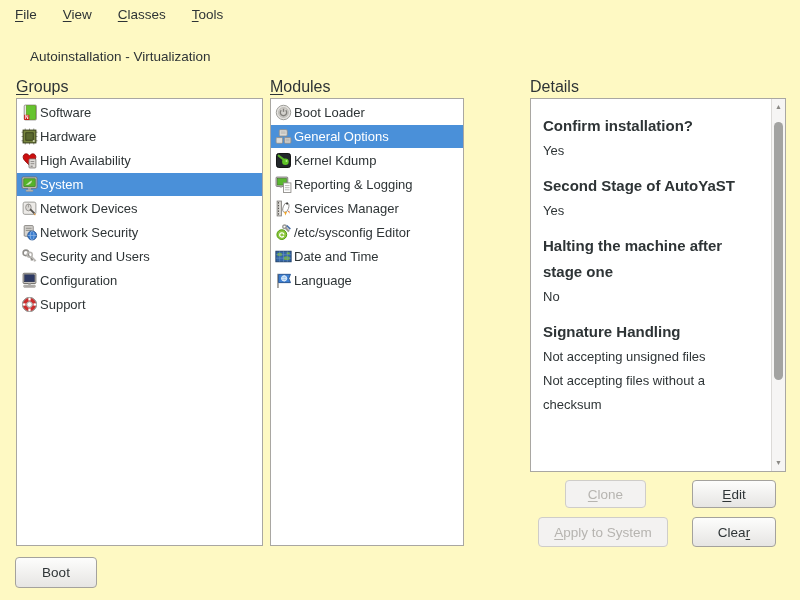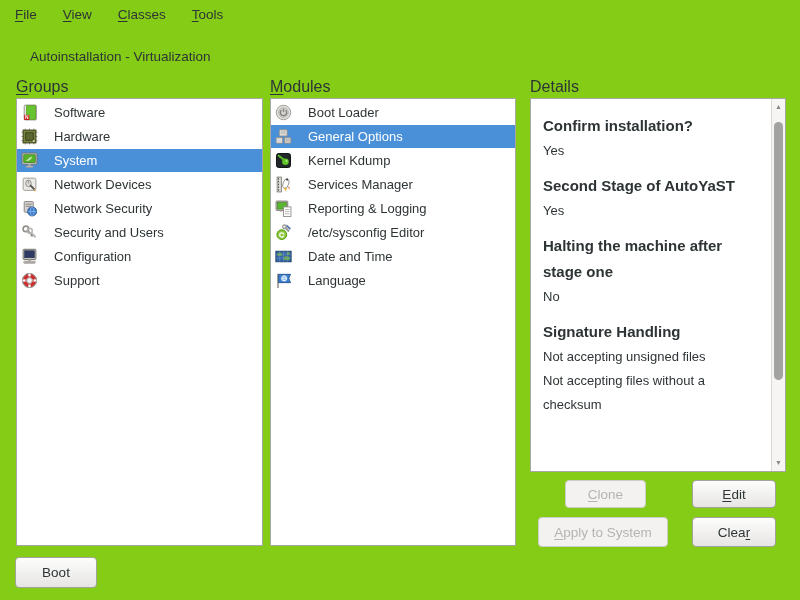--- a/index.html
+++ b/index.html
@@ -1,37 +1,37 @@
 <!DOCTYPE html>
 <html><head>
 <meta charset="utf-8">
 <style>
   * { margin:0; padding:0; box-sizing:border-box; }
   html,body { width:800px; height:600px; }
   #app {
     position:relative; width:800px; height:600px;
-    background:#84cc16; color:#2e3436;
+    background:#fef9c3; color:#2e3436;
     font-family:"Liberation Sans", sans-serif; font-size:13px;
     overflow:hidden;
   }
   u { text-decoration:underline; text-underline-offset:2px; }
 
   
   .menubar { position:absolute; top:0; left:0; right:0; height:28px; display:flex; align-items:center; padding-left:2px; }
   .menu-item { padding:5px 13px; font-size:13.5px; cursor:default; }
 
   .page-title { position:absolute; left:30px; top:49px; font-size:13.5px; }
 
   .pane-label { position:absolute; font-size:16px; }
 
   .listbox {
     position:absolute; background:#ffffff;
     border:1px solid #a9a7a2;
   }
-  .row { height:23px; display:flex; align-items:center; gap:16px; padding-left:3px; margin-top:1px; }
+  .row { height:23px; display:flex; align-items:center; gap:2px; padding-left:3px; margin-top:1px; }
   .row:first-child { margin-top:2px; }
   .row.selected { background:#4a90d9; color:#ffffff; }
   .row .ic { width:18px; height:18px; flex:0 0 18px; display:flex; align-items:center; justify-content:center; }
   .row .ic svg { width:17px; height:17px; }
   .row .lbl { white-space:nowrap; }
 
   
   .details-content { position:absolute; inset:0; padding:12px 26px 14px 12px; overflow:hidden; }
   .details-content h3 { font-size:15px; font-weight:bold; line-height:26px; margin-top:10px; }
   .details-content h3:first-child { margin-top:2px; }
@@ -106,20 +106,32 @@
               <line x1="0.5" y1="12" x2="15.5" y2="12"></line>
             </g>
         <rect x="2" y="2" width="12" height="12" fill="#77853f" stroke="#3c441c" stroke-width="1"></rect>
         <rect x="4.5" y="4.5" width="7" height="7" fill="#5a6830" stroke="#2e3416" stroke-width="0.7"></rect>
         <circle cx="12" cy="12.2" r="1" fill="#cfd6b0"></circle>
       </svg>
         </span>
       <span class="lbl">Hardware</span>
     </div>
 
+    <div class="row">
+      <span class="ic">
+          <svg viewBox="0 0 16 16">
+        <path d="M8 4 C7 1.6 4.2 1 2.8 2.6 C1.4 4.2 2 6.6 3.6 8.2 L8 12.6 L12.4 8.2 C14 6.6 14.6 4.2 13.2 2.6 C11.8 1 9 1.6 8 4 Z" fill="#cc0f0f" stroke="#8f0606" stroke-width="0.8"></path>
+        <rect x="7.5" y="6.5" width="6.5" height="8.5" rx="0.8" fill="#dedcd8" stroke="#7c7a76" stroke-width="0.8"></rect>
+        <line x1="9" y1="9" x2="12.5" y2="9" stroke="#8a8884" stroke-width="0.9"></line>
+        <line x1="9" y1="11" x2="12.5" y2="11" stroke="#8a8884" stroke-width="0.9"></line>
+        <rect x="9" y="12.8" width="2" height="1.2" fill="#8a8884"></rect>
+      </svg>
+        </span>
+      <span class="lbl">High Availability</span>
+    </div>
 
     <div class="row selected">
       <span class="ic">
           <svg viewBox="0 0 16 16">
         <rect x="1" y="1" width="14" height="10.5" rx="1" fill="#d8d6d2" stroke="#6e6c68" stroke-width="0.9"></rect>
         <rect x="2.6" y="2.6" width="10.8" height="7.3" fill="#55b32a" stroke="#2f7014" stroke-width="0.6"></rect>
         <path d="M4.5 8.5 Q7 8.8 9 7 Q10.6 5.6 10.2 4.2 L8 5.5 Q6 7.5 4.5 8.5 Z" fill="#cfe8c0" opacity="0.95"></path>
         <rect x="6.6" y="11.5" width="2.8" height="1.6" fill="#b3b1ad"></rect>
         <rect x="4.6" y="13.1" width="6.8" height="1.4" rx="0.6" fill="#c6c4c0" stroke="#8a8884" stroke-width="0.5"></rect>
       </svg>
@@ -193,21 +205,21 @@
         <circle cx="8" cy="8" r="6.6" fill="none" stroke="#8a8884" stroke-width="0.8"></circle>
         <circle cx="8" cy="8" r="2.6" fill="#ffffff" stroke="#8a8884" stroke-width="0.8"></circle>
       </svg>
         </span>
       <span class="lbl">Support</span>
     </div>
 
 
   </div>
 
-  <div class="listbox" style="left:270px; top:98px; width:246px; height:448px;">
+  <div class="listbox" style="left:270px; top:98px; width:194px; height:448px;">
 
     <div class="row">
       <span class="ic">
           <svg viewBox="0 0 16 16">
         <circle cx="8" cy="8" r="6.8" fill="#e2e0dd" stroke="#9a9a96" stroke-width="0.9"></circle>
         <circle cx="8" cy="8" r="4.6" fill="#d3d1cd" stroke="#b4b2ae" stroke-width="0.8"></circle>
         <path d="M5.9 5.9 A3 3 0 1 0 10.1 5.9" fill="none" stroke="#82807c" stroke-width="1.3"></path>
         <line x1="8" y1="4.4" x2="8" y2="7.4" stroke="#82807c" stroke-width="1.3"></line>
       </svg>
         </span>
@@ -230,53 +242,53 @@
     <div class="row">
       <span class="ic">
           <svg viewBox="0 0 16 16">
         <rect x="1.4" y="1.4" width="13.2" height="13.2" rx="2" fill="#22272a" stroke="#000000" stroke-width="0.8"></rect>
         <path d="M3.5 3.5 L8.8 7.6" stroke="#5fc427" stroke-width="2" stroke-linecap="round" opacity="0.9"></path>
         <circle cx="9.8" cy="9.2" r="3.1" fill="#5fc427"></circle>
         <circle cx="10.8" cy="8.4" r="0.9" fill="#aef08a"></circle>
       </svg>
         </span>
       <span class="lbl">Kernel Kdump</span>
+    </div>
+
+    <div class="row">
+      <span class="ic">
+          <svg viewBox="0 0 16 16">
+        <rect x="1" y="1" width="11" height="8.8" rx="0.8" fill="#cfcdc9" stroke="#6e6c68" stroke-width="0.8"></rect>
+        <rect x="2.3" y="2.3" width="8.4" height="6.2" fill="#5ab830" stroke="#2f7014" stroke-width="0.5"></rect>
+        <rect x="4.5" y="9.8" width="2.2" height="1.2" fill="#aeaca8"></rect>
+        <rect x="8" y="6.5" width="7" height="9" fill="#ffffff" stroke="#8a8884" stroke-width="0.8"></rect>
+        <line x1="9.3" y1="9" x2="13.7" y2="9" stroke="#b0aeaa" stroke-width="0.8"></line>
+        <line x1="9.3" y1="11" x2="13.7" y2="11" stroke="#b0aeaa" stroke-width="0.8"></line>
+        <line x1="9.3" y1="13" x2="13.7" y2="13" stroke="#b0aeaa" stroke-width="0.8"></line>
+      </svg>
+        </span>
+      <span class="lbl">Reporting &amp; Logging</span>
     </div>
 
     <div class="row">
       <span class="ic">
           <svg viewBox="0 0 16 16">
         <rect x="2" y="1" width="4" height="14" fill="#dcdad6" stroke="#7c7a76" stroke-width="0.8"></rect>
         <rect x="2.8" y="2" width="1" height="1.4" fill="#55534f"></rect>
             <rect x="2.8" y="4.6" width="1" height="1.4" fill="#55534f"></rect>
         <rect x="2.8" y="7.2" width="1" height="1.4" fill="#55534f"></rect>
             <rect x="2.8" y="9.8" width="1" height="1.4" fill="#55534f"></rect>
         <rect x="2.8" y="12.4" width="1" height="1.4" fill="#55534f"></rect>
         <ellipse cx="10.2" cy="7.2" rx="2.6" ry="4.6" fill="#ffffff" stroke="#8a8884" stroke-width="0.8" transform="rotate(18 10.2 7.2)"></ellipse>
         <circle cx="11.4" cy="3.4" r="1" fill="#3a3a38"></circle>
         <path d="M8.6 11 L9.8 14.6 L11.2 11.4 Z" fill="#f5a623"></path>
         <path d="M12.2 10.4 L13.8 13 L13.4 10.2 Z" fill="#e06010"></path>
       </svg>
         </span>
       <span class="lbl">Services Manager</span>
-    </div>
-
-    <div class="row">
-      <span class="ic">
-          <svg viewBox="0 0 16 16">
-        <rect x="1" y="1" width="11" height="8.8" rx="0.8" fill="#cfcdc9" stroke="#6e6c68" stroke-width="0.8"></rect>
-        <rect x="2.3" y="2.3" width="8.4" height="6.2" fill="#5ab830" stroke="#2f7014" stroke-width="0.5"></rect>
-        <rect x="4.5" y="9.8" width="2.2" height="1.2" fill="#aeaca8"></rect>
-        <rect x="8" y="6.5" width="7" height="9" fill="#ffffff" stroke="#8a8884" stroke-width="0.8"></rect>
-        <line x1="9.3" y1="9" x2="13.7" y2="9" stroke="#b0aeaa" stroke-width="0.8"></line>
-        <line x1="9.3" y1="11" x2="13.7" y2="11" stroke="#b0aeaa" stroke-width="0.8"></line>
-        <line x1="9.3" y1="13" x2="13.7" y2="13" stroke="#b0aeaa" stroke-width="0.8"></line>
-      </svg>
-        </span>
-      <span class="lbl">Reporting &amp; Logging</span>
     </div>
 
     <div class="row">
       <span class="ic">
           <svg viewBox="0 0 16 16">
         <line x1="9.4" y1="3" x2="13.2" y2="7" stroke="#9a9a96" stroke-width="2"></line>
         <circle cx="9" cy="2.6" r="1.7" fill="none" stroke="#9a9a96" stroke-width="1.3"></circle>
         <line x1="11" y1="1.4" x2="14.4" y2="4.8" stroke="#4a6fa5" stroke-width="1.6"></line>
         <circle cx="6.4" cy="10" r="4.6" fill="#8cc63e" stroke="#4e9a06" stroke-width="0.9"></circle>
         <path d="M8.4 10 A2 2 0 1 0 8.2 11.2" fill="none" stroke="#ffffff" stroke-width="1.2"></path>

